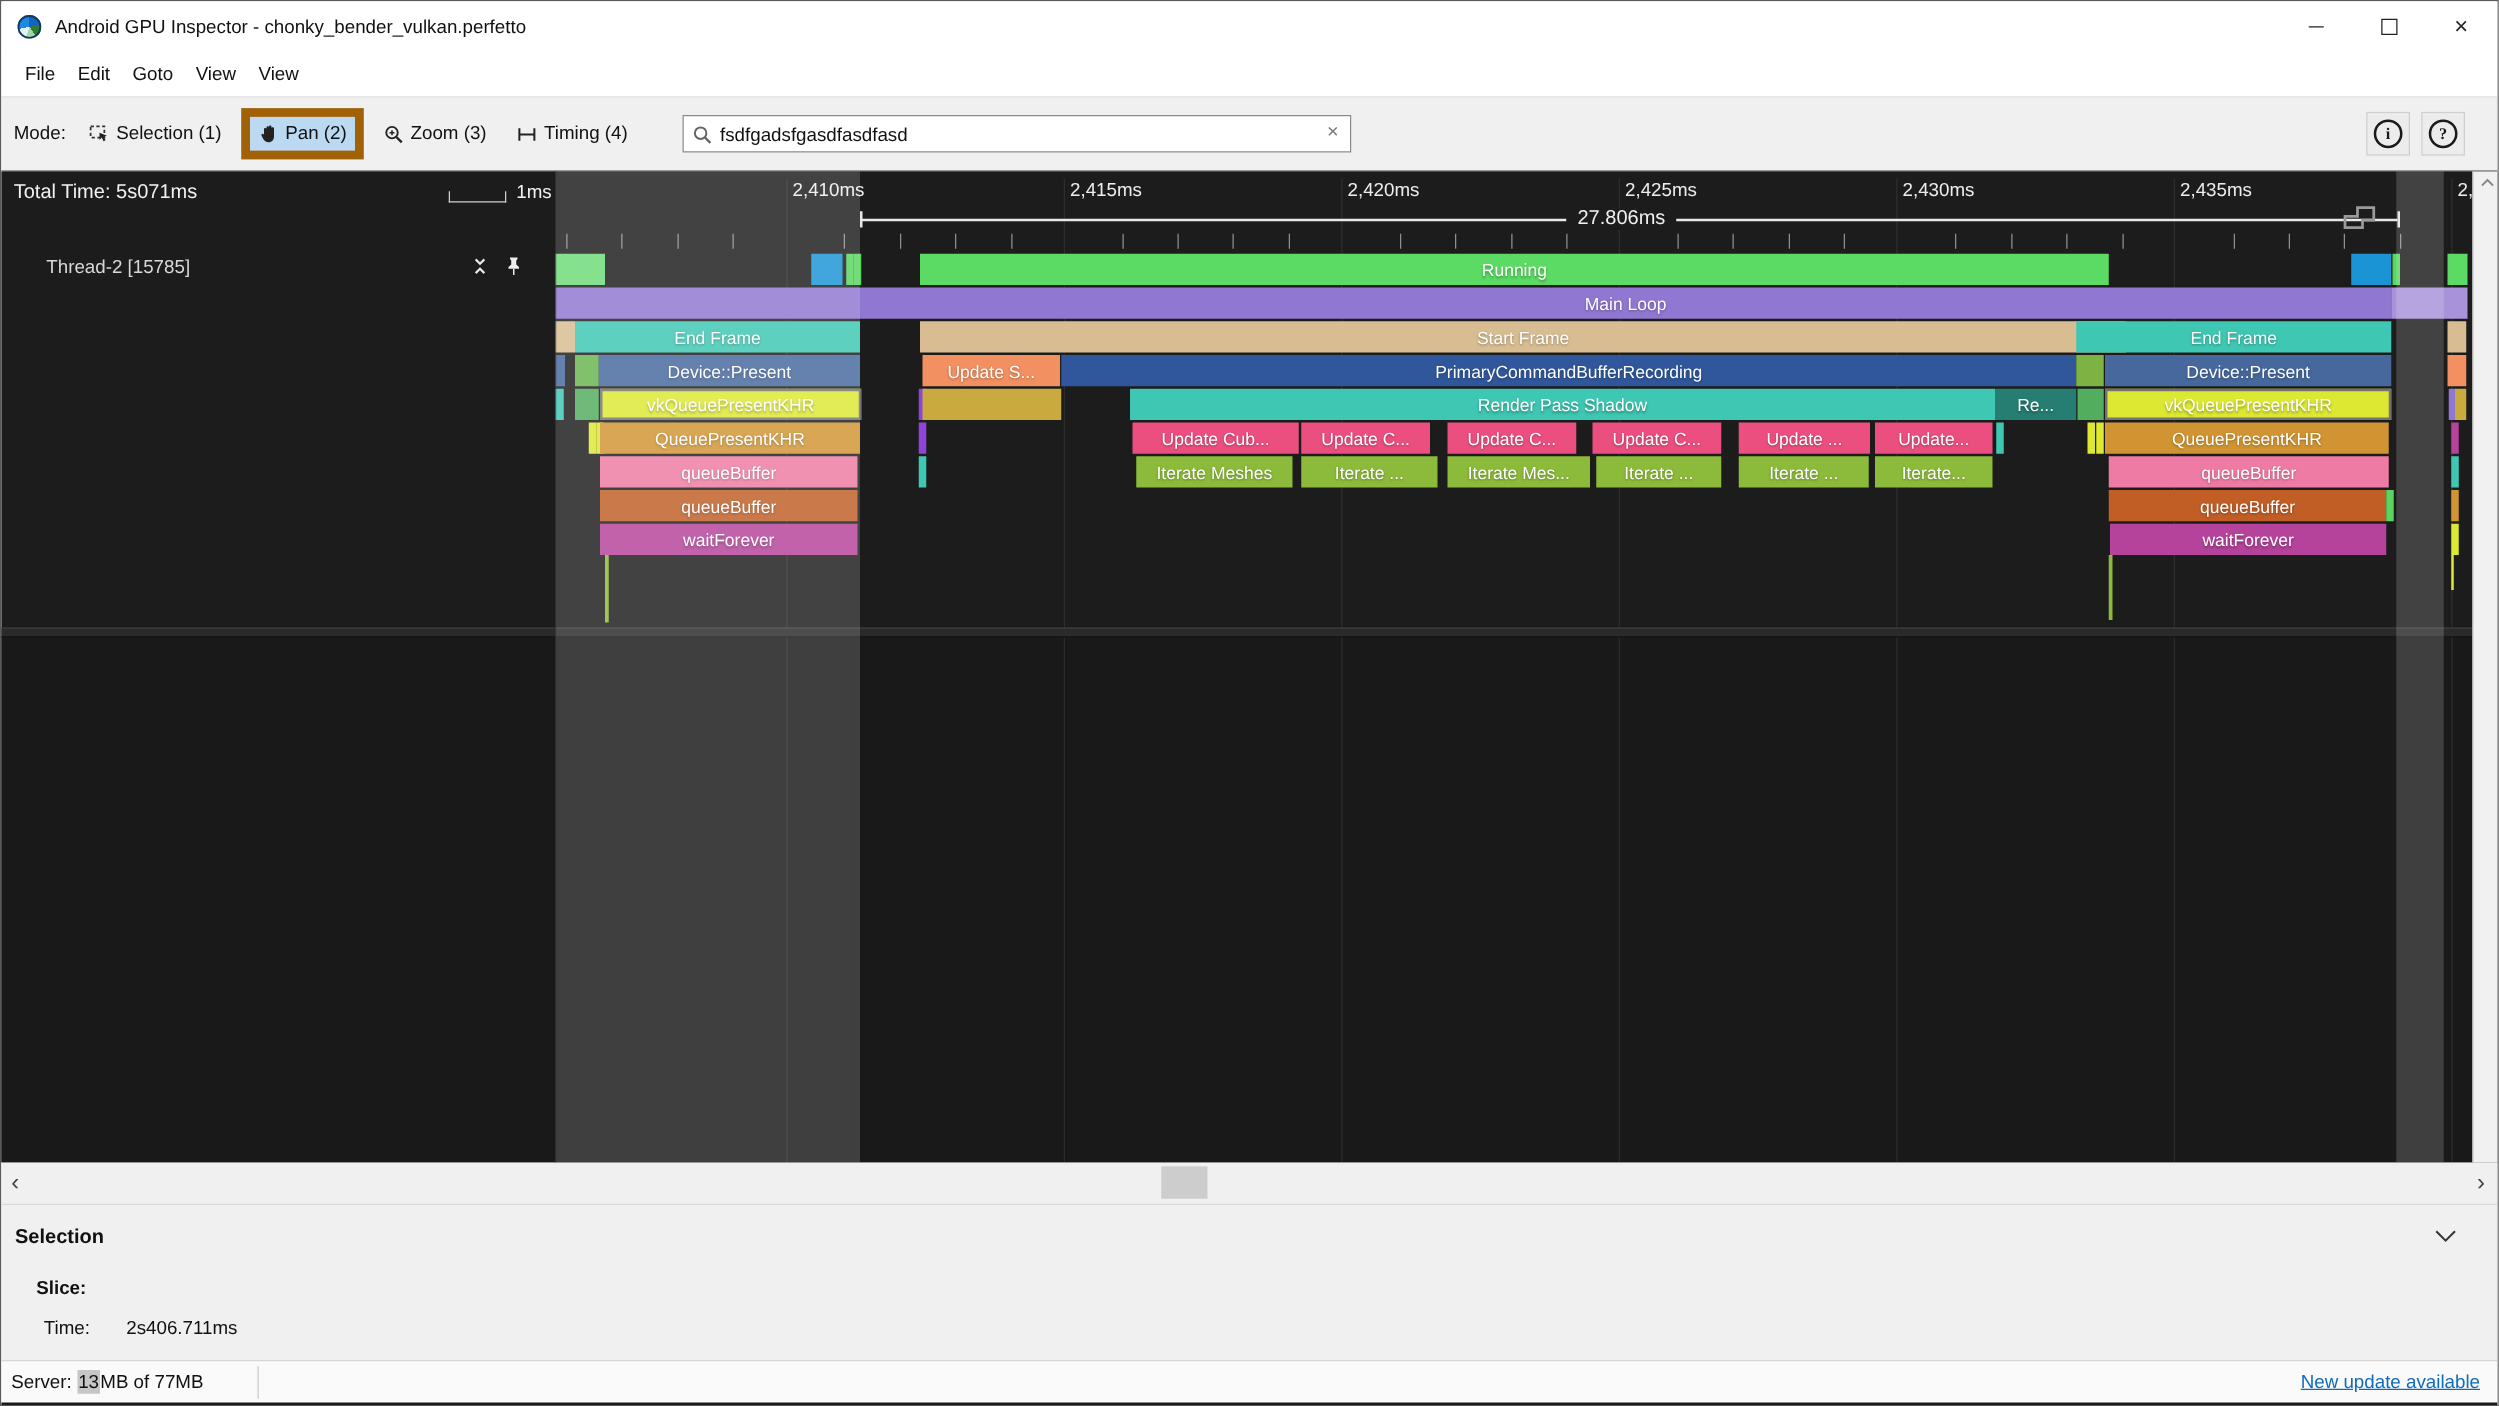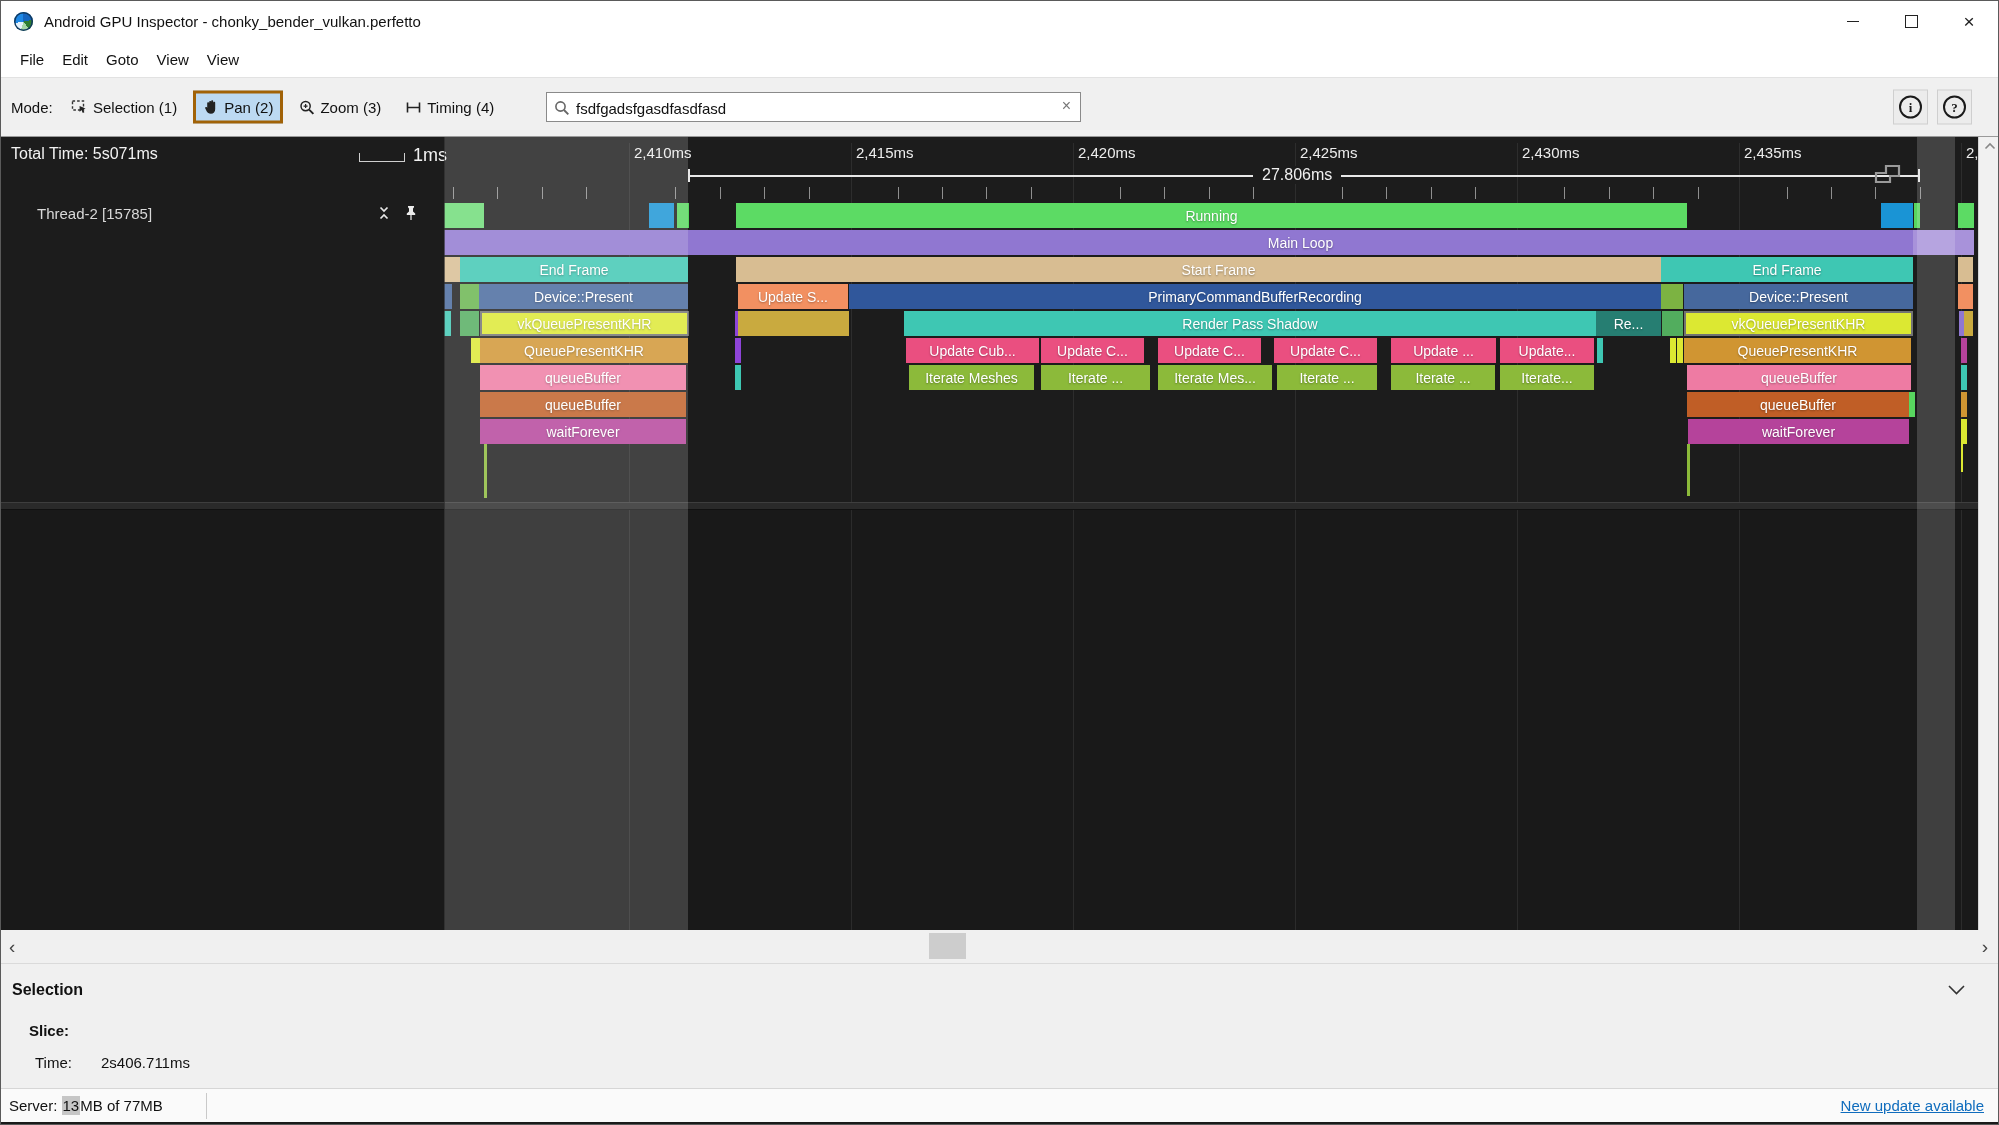--- a/index.html
+++ b/index.html
@@ -18,39 +18,39 @@
   .glyph-max{width:11px;height:11px;border:1.4px solid #222;}
   .glyph-close{font-size:19px;line-height:19px;color:#222;}
   
   .menubar{position:absolute;left:0;top:40px;width:100%;height:36px;background:#fff;display:flex;align-items:center;padding-left:10px;box-sizing:border-box;}
   .menu-item{font-size:15px;color:#111;padding:4px 9px;}
   
   .toolbar{position:absolute;left:0;top:76px;width:100%;height:60px;background:#f0f0f0;border-top:1px solid #e2e2e2;border-bottom:1px solid #9a9a9a;box-sizing:border-box;}
   .mode-label{position:absolute;left:10px;top:50%;transform:translateY(-50%);font-size:15px;color:#111;}
   .modes{position:absolute;left:62px;top:50%;transform:translateY(-50%);display:flex;gap:8px;align-items:center;}
   .mode-btn{display:flex;align-items:center;gap:5px;padding:5px 7px;font-size:15px;color:#111;border:1px solid transparent;}
-  .mode-btn.active{background:#bcd9f2;border:3px solid #a16207;}
+  .mode-btn.active{background:#bcd9f2;border:7px solid #a16207;}
   .searchbox{position:absolute;left:545px;top:14px;width:535px;height:30px;background:#fff;border:1px solid #8a8a8a;box-sizing:border-box;}
   .searchbox svg{position:absolute;left:7px;top:7px;}
   .search-input{position:absolute;left:27px;top:1px;width:470px;height:26px;border:none;outline:none;font-size:15px;color:#111;font-family:"Liberation Sans",sans-serif;background:transparent;}
   .search-clear{position:absolute;right:9px;top:4px;font-size:16px;color:#777;}
   .tb-right{position:absolute;right:26px;top:50%;transform:translateY(-50%);display:flex;gap:9px;}
   .round-btn{width:33px;height:33px;background:#ececec;border:1px solid #cfcfcf;display:flex;align-items:center;justify-content:center;}
   .ring{width:19px;height:19px;border-radius:50%;border:2px solid #1a1a1a;display:flex;align-items:center;justify-content:center;
         font-size:13px;font-weight:bold;color:#1a1a1a;font-family:"Liberation Serif",serif;}
   
   .timeline{position:absolute;left:0;top:136px;width:1999px;height:793px;background:#1c1c1c;overflow:hidden;}
   .lower-panel{position:absolute;left:0;top:372px;width:1977px;height:421px;background:#191919;z-index:1;}
   .hgap{position:absolute;left:0;top:365px;width:1977px;height:8px;background:#2a2a2a;border-top:1px solid #3e3e3e;border-bottom:1px solid #111;z-index:2;box-sizing:border-box;}
   .gridline{position:absolute;top:6px;bottom:0;width:1px;background:rgba(255,255,255,0.08);z-index:1;}
   .minortick{position:absolute;top:50px;height:12px;width:1px;background:#8f8f8f;z-index:3;}
   .time-label{position:absolute;top:7px;font-size:15px;color:#ededed;white-space:nowrap;z-index:3;}
   .total-time{position:absolute;left:10px;top:8px;font-size:16px;color:#f2f2f2;z-index:3;}
   .scale-bracket{position:absolute;left:358px;top:16px;width:44px;height:8px;border-left:1px solid #cfcfcf;border-right:1px solid #cfcfcf;border-bottom:1px solid #cfcfcf;z-index:3;}
-  .scale-label{position:absolute;left:412px;top:8px;font-size:18px;color:#f2f2f2;z-index:3;}
+  .scale-label{position:absolute;left:412px;top:8px;font-size:15px;color:#f2f2f2;z-index:3;}
   .left-divider{position:absolute;left:443px;top:0;width:1px;height:100%;background:rgba(0,0,0,0.65);z-index:4;}
   .thread-row{position:absolute;left:0;top:60px;width:443px;height:34px;z-index:5;}
   .thread-name{position:absolute;left:36px;top:8px;font-size:15px;color:#d8d8d8;}
   .thread-icons{position:absolute;right:26px;top:8px;display:flex;gap:12px;}
   .row{position:absolute;left:0;width:1999px;height:25px;z-index:3;}
   .slice{position:absolute;top:0;height:25px;display:flex;align-items:center;justify-content:center;
          font-size:14px;color:#fff;white-space:nowrap;overflow:hidden;box-sizing:border-box;
          text-shadow:0 1px 2px rgba(0,0,0,0.35);padding:0 3px;}
   .slice.sel{border:2px solid #737373;}
   .tall-sliver{position:absolute;z-index:3;}

